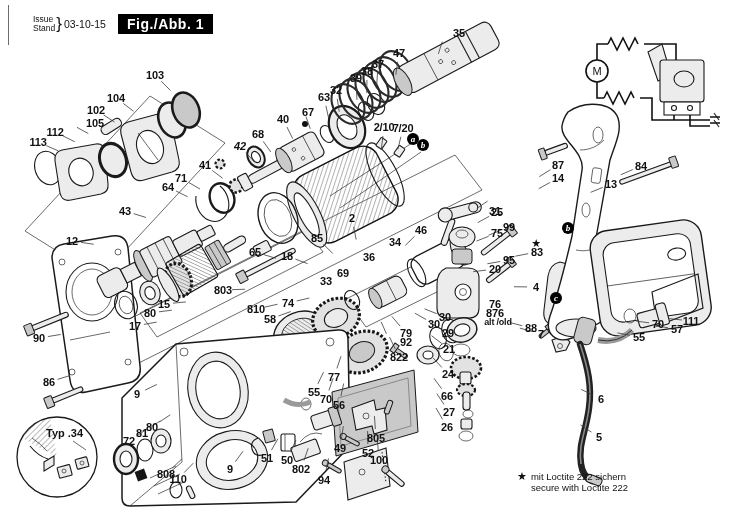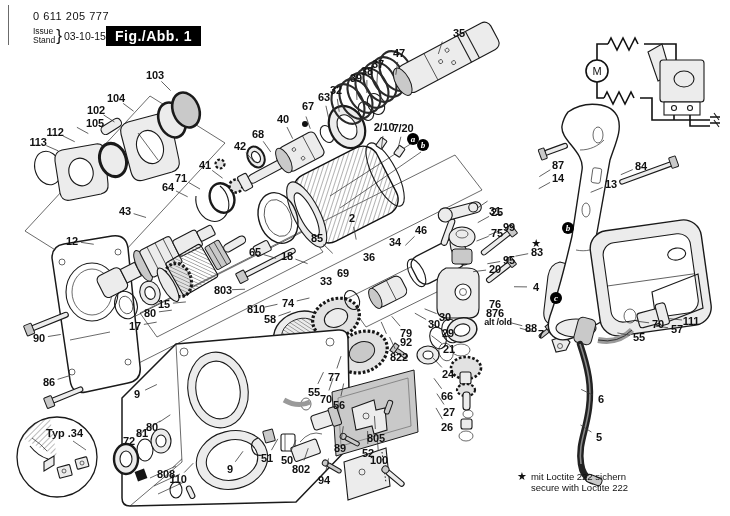--- a/index.html
+++ b/index.html
@@ -5,21 +5,21 @@
   html,body{margin:0;padding:0;background:#fff;}
   .page{position:relative;width:730px;height:516px;background:#fff;overflow:hidden;
         font-family:"Liberation Sans","DejaVu Sans",sans-serif;color:#111;}
   
   .hdr{position:absolute;left:33px;top:10px;}
   .doc-number{font-size:11px;letter-spacing:.5px;}
   .issue-row{display:flex;align-items:center;margin-top:4px;}
   .issue-words{display:flex;flex-direction:column;font-size:8.5px;line-height:9px;}
   .brace{font-size:17px;font-weight:300;margin:0 2px 0 1px;}
   .date{font-size:10.5px;}
-  .fig-badge{background:#000;color:#fff;font-weight:bold;
+  .fig-badge{margin-left:12px;background:#000;color:#fff;font-weight:bold;
              font-size:14px;padding:2px 9px;letter-spacing:.5px;}
   
   .callout{position:absolute;transform:translate(-50%,-50%);font-size:11px;font-weight:bold;
            white-space:nowrap;z-index:30;letter-spacing:-.2px;}
   .callout.small{font-size:9px;}
   .marker{position:absolute;width:12px;height:12px;border-radius:50%;background:#000;color:#fff;
           font-size:9px;font-weight:bold;font-style:italic;font-family:"Liberation Serif",serif;
           display:flex;align-items:center;justify-content:center;transform:translate(-50%,-50%);z-index:31;}
   
   .inset-label{position:absolute;left:46px;top:427px;font-size:11px;font-weight:bold;z-index:30;}
@@ -511,21 +511,20 @@
       <line x1="328.9131891115669" y1="390.4845241354198" x2="333.1211289393858" y2="378.1843923310262" stroke="#3a3a3a" stroke-width="0.8"></line>
       <line x1="340.90578012305224" y1="396.20409173975884" x2="343.6585736341277" y2="383.4988909194105" stroke="#3a3a3a" stroke-width="0.8"></line>
       <line x1="375.35460702924667" y1="429.0231704977034" x2="374.42237273815846" y2="416.05663899438616" stroke="#3a3a3a" stroke-width="0.8"></line>
       <line x1="341.3644133858997" y1="439.104024723934" x2="343.3352327210881" y2="426.2542826585053" stroke="#3a3a3a" stroke-width="0.8"></line>
       <line x1="325.8518179822323" y1="471.19257301133405" x2="328.52666617879015" y2="458.4707340277055" stroke="#3a3a3a" stroke-width="0.8"></line>
       <line x1="367.83931133224803" y1="444.001434605891" x2="367.6072054788286" y2="431.0035068144002" stroke="#3a3a3a" stroke-width="0.8"></line>
       <line x1="378.282292999454" y1="451.02866249317486" x2="377.2456051097764" y2="438.07006387220525" stroke="#3a3a3a" stroke-width="0.8"></line>
     </svg>
 
   <div class="hdr">
-    <div class="doc-number">0 611 205 777</div>
     <div class="issue-row">
       <div class="issue-words">
         <span>Issue</span>
         <span>Stand</span>
       </div>
       <span class="brace">}</span>
       <span class="date">03-10-15</span>
       <span class="fig-badge">Fig./Abb. 1</span>
     </div>
   </div>
@@ -544,24 +543,24 @@
       <div class="callout" style="left: 39px; top: 338px;">90</div>
       <div class="callout" style="left: 49px; top: 382px;">86</div>
       <div class="callout" style="left: 135px; top: 326px;">17</div>
       <div class="callout" style="left: 150px; top: 313px;">80</div>
       <div class="callout" style="left: 164px; top: 304px;">15</div>
       <div class="callout" style="left: 223px; top: 290px;">803</div>
       <div class="callout" style="left: 255px; top: 252px;">65</div>
       <div class="callout" style="left: 168px; top: 187px;">64</div>
       <div class="callout" style="left: 181px; top: 178px;">71</div>
       <div class="callout" style="left: 205px; top: 165px;">41</div>
-      <div class="callout" style="left: 240px; top: 146px;">42</div>
+      <div class="callout" style="left: 240px; top: 146px; font-style: italic;">42</div>
       <div class="callout" style="left: 258px; top: 134px;">68</div>
       <div class="callout" style="left: 283px; top: 119px;">40</div>
-      <div class="callout" style="left: 303px; top: 106px; padding-left: 10px;">67</div>
+      <div class="callout" style="left: 303px; top: 112px; padding-left: 10px;">67</div>
       <div class="callout" style="left: 324px; top: 97px;">63</div>
       <div class="callout" style="left: 336px; top: 90px;">32</div>
       <div class="callout" style="left: 356px; top: 78px;">39</div>
       <div class="callout" style="left: 367px; top: 71px;">38</div>
       <div class="callout" style="left: 378px; top: 64px;">37</div>
       <div class="callout" style="left: 399px; top: 53px;">47</div>
       <div class="callout" style="left: 459px; top: 33px;">35</div>
       <div class="callout" style="left: 384px; top: 127px;">2/10</div>
       <div class="callout" style="left: 403px; top: 128px;">7/20</div>
       <div class="callout" style="left: 352px; top: 218px;">2</div>
@@ -618,21 +617,21 @@
       <div class="callout" style="left: 152px; top: 427px;">80</div>
       <div class="callout" style="left: 166px; top: 474px;">808</div>
       <div class="callout" style="left: 178px; top: 479px;">110</div>
       <div class="callout" style="left: 267px; top: 458px;">51</div>
       <div class="callout" style="left: 287px; top: 460px;">50</div>
       <div class="callout" style="left: 301px; top: 469px;">802</div>
       <div class="callout" style="left: 314px; top: 392px;">55</div>
       <div class="callout" style="left: 326px; top: 399px;">70</div>
       <div class="callout" style="left: 339px; top: 405px;">56</div>
       <div class="callout" style="left: 376px; top: 438px;">805</div>
-      <div class="callout" style="left: 340px; top: 448px;">89</div>
+      <div class="callout" style="left: 340px; top: 448px;">49</div>
       <div class="callout" style="left: 324px; top: 480px;">94</div>
       <div class="callout" style="left: 368px; top: 453px;">52</div>
       <div class="callout" style="left: 379px; top: 460px;">100</div>
       <div class="marker" style="left: 413px; top: 139px;">a</div>
       <div class="marker" style="left: 423px; top: 145px;">b</div>
       <div class="marker" style="left: 568px; top: 228px;">b</div>
       <div class="marker" style="left: 556px; top: 298px;">c</div>
     </div>
 
   <div class="star-note">

